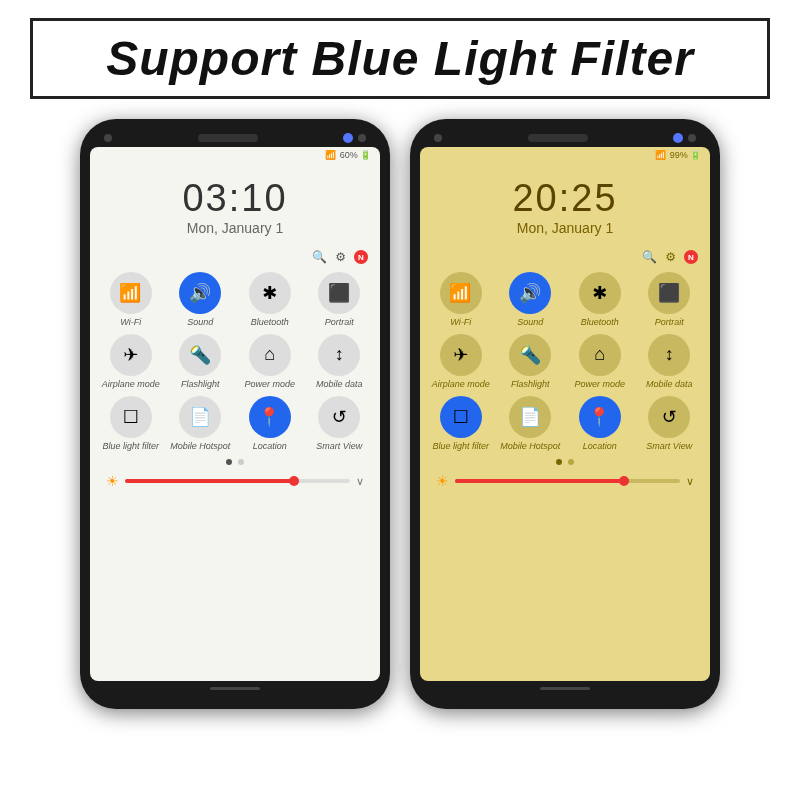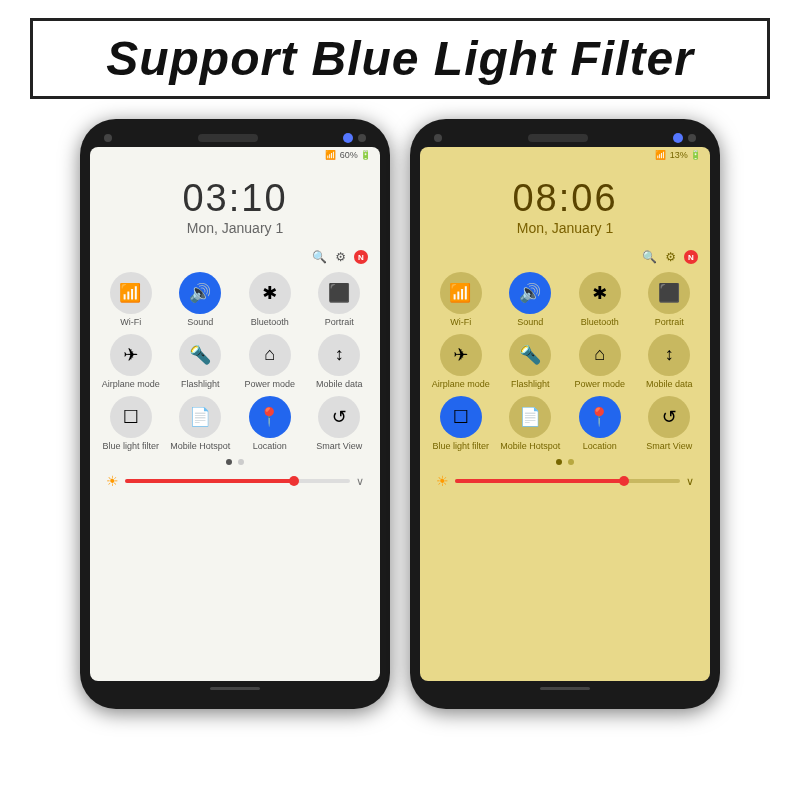--- a/index.html
+++ b/index.html
@@ -195,20 +195,21 @@
     }
     .warm .tile-circle { background: #c8b860; }
     .tile-circle.active {
       background: #2266ee;
     }
     .tile-label {
       font-size: 9px;
       color: #555;
       text-align: center;
       line-height: 1.2;
+      font-style: italic;
     }
     .warm .tile-label { color: #776600; }
 
     
     .page-dots {
       display: flex;
       justify-content: center;
       gap: 6px;
       margin: 4px 0;
     }
@@ -395,25 +396,25 @@
       <div class="phone-camera-dot"></div>
       <div class="phone-speaker"></div>
       <div class="phone-sensor-area">
         <div class="phone-sensor blue"></div>
         <div class="phone-sensor"></div>
       </div>
     </div>
     <div class="phone-screen warm">
       <div class="status-bar">
         <span>📶</span>
-        <span>13%</span>
+        <span>99%</span>
         <span>🔋</span>
       </div>
       <div class="clock-area">
-        <div class="clock-time">08:06</div>
+        <div class="clock-time">20:25</div>
         <div class="clock-date">Mon, January 1</div>
       </div>
       <div class="quick-panel">
         <div class="panel-toolbar">
           <span class="panel-toolbar-icon">🔍</span>
           <span class="panel-toolbar-icon">⚙</span>
           <div class="notification-dot">N</div>
         </div>
         <div class="tiles-grid">
 

